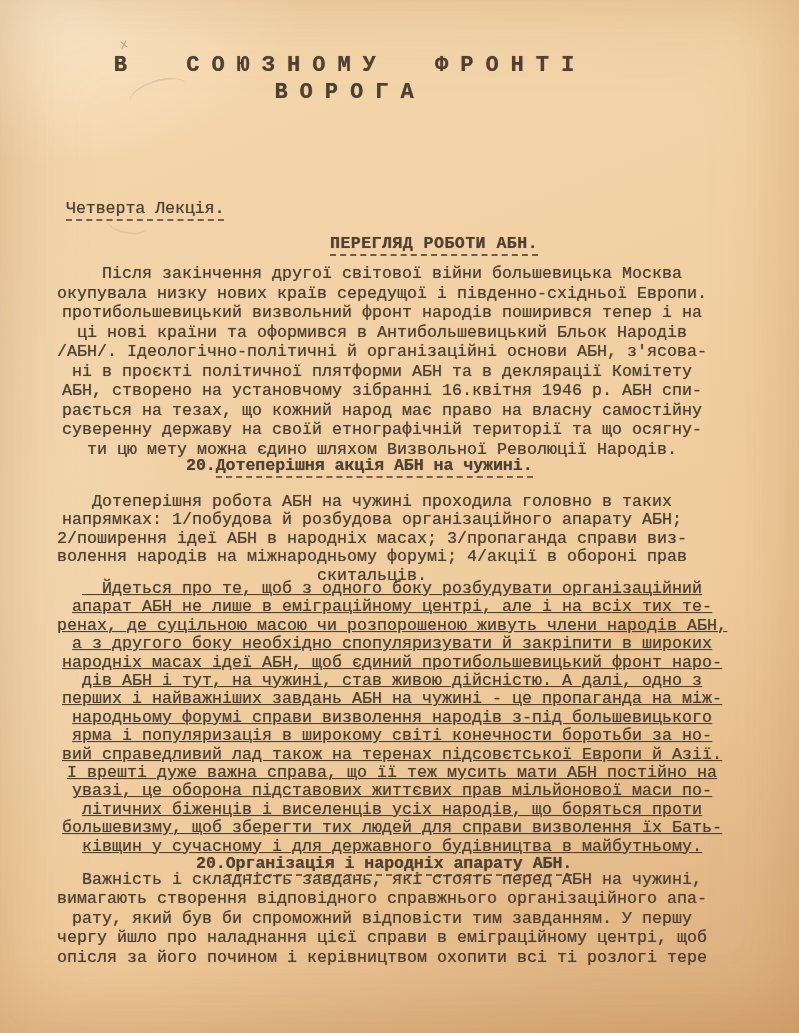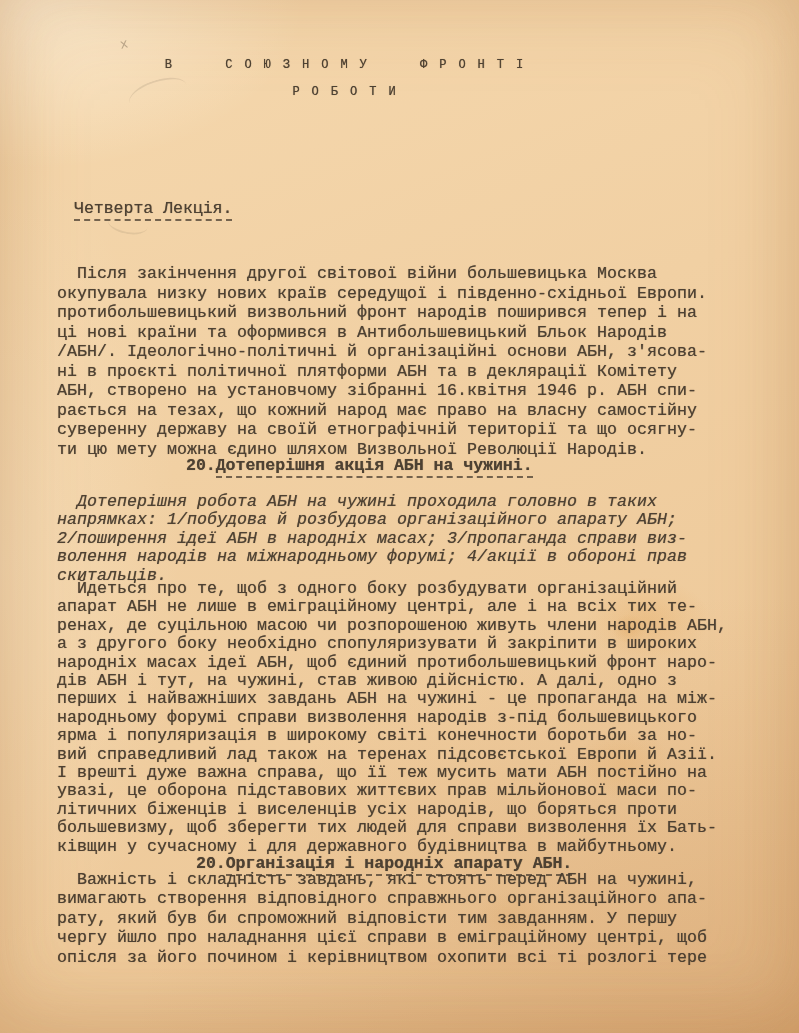--- a/index.html
+++ b/index.html
@@ -40,30 +40,30 @@
     text-shadow: 0 0 0.7px rgba(74, 62, 48, 0.65), 0.4px 0.4px 0.6px rgba(74, 62, 48, 0.25);
   }
   .title-block {
     position: absolute;
     left: 0;
     top: 52px;
     width: 700px;
     text-align: center;
   }
   .title-line {
-    font-size: 12px;
-    font-weight: 400;
+    font-size: 22px;
+    font-weight: 700;
     letter-spacing: 12px;
     word-spacing: 22px;
     line-height: 27px;
     white-space: nowrap;
   }
   .lecture {
     position: absolute;
-    left: 74px;
+    left: 66px;
     top: 199px;
     font-size: 16.5px;
     padding-bottom: 1px;
     border-bottom: 2px dashed rgba(74, 62, 48, 0.75);
   }
   .main-heading {
     position: absolute;
     left: 330px;
     top: 234px;
     font-size: 16.5px;
@@ -73,24 +73,25 @@
     border-bottom: 2px dashed rgba(74, 62, 48, 0.8);
   }
   .para {
     position: absolute;
     left: 57px;
     margin: 0;
     font-family: inherit;
     font-size: 16.5px;
     white-space: pre;
     letter-spacing: 0.1px;
+    text-align: center;
   }
   .p-intro { top: 264px; line-height: 19.5px; }
-  .p-18a  { top: 493px; line-height: 18.4px; font-style: italic; }
-  .p-18b  { top: 580px; line-height: 18.4px; }
+  .p-18a  { top: 493px; line-height: 18.4px; }
+  .p-18b  { top: 580px; line-height: 18.4px; text-decoration: underline; }
   .p-19a  { top: 870px; line-height: 19.4px; }
   .sec-heading {
     position: absolute;
     font-size: 16.5px;
     font-weight: 700;
     white-space: nowrap;
   }
   .h-18 { left: 186px; top: 456px; }
   .h-19 { left: 196px; top: 854px; }
   .sec-title {
@@ -132,25 +133,26 @@
 
 <div class="page">
 
   <span class="pencil-mark">x</span>
   <span class="smudge smudge-1"></span>
   <span class="smudge smudge-2"></span>
   <span class="smudge smudge-3"></span>
 
   <div class="title-block typed">
     <div class="title-line">В СОЮЗНОМУ ФРОНТІ</div>
-    <div class="title-line">РОБОТИ</div>
+    <div class="title-line">ВОРОГА</div>
   </div>
 
   <div class="lecture typed">Четверта Лекція.</div>
 
+  <div class="main-heading typed">ПЕРЕГЛЯД РОБОТИ АБН.</div>
 
   <pre class="para p-intro typed">  Після закінчення другої світової війни большевицька Москва
 окупувала низку нових країв середущої і південно-східньої Европи.
 протибольшевицький визвольний фронт народів поширився тепер і на
 ці нові країни та оформився в Антибольшевицький Бльок Народів
 /АБН/. Ідеологічно-політичні й організаційні основи АБН, з'ясова-
 ні в проєкті політичної плятформи АБН та в деклярації Комітету
 АБН, створено на установчому зібранні 16.квітня 1946 р. АБН спи-
 рається на тезах, що кожний народ має право на власну самостійну
 суверенну державу на своїй етнографічній території та що осягну-

